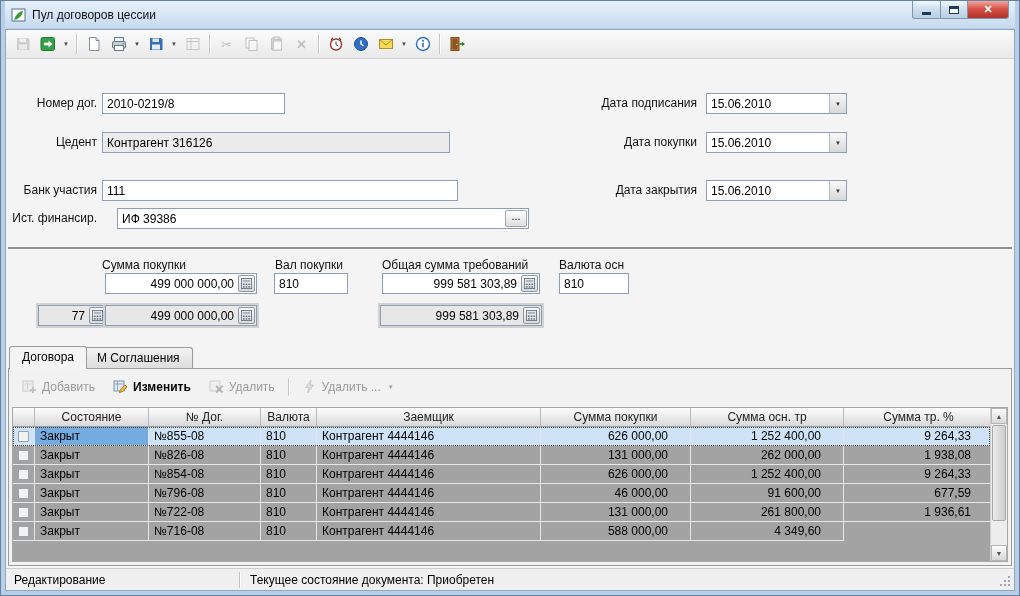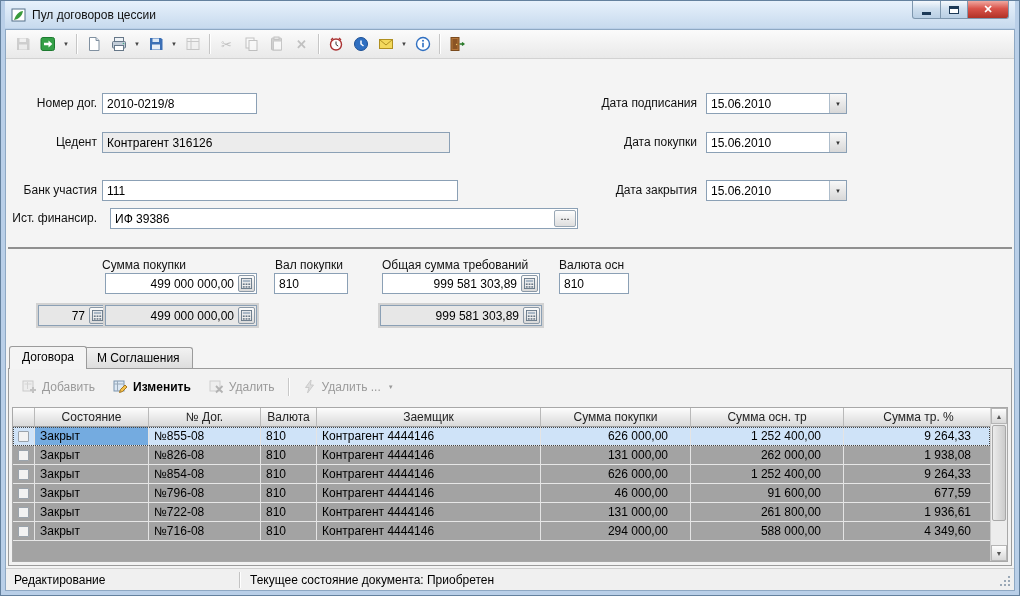--- a/index.html
+++ b/index.html
@@ -245,30 +245,30 @@
             <rect x="3.5" y="3" width="5" height="10" fill="#8a5425"></rect>
             <circle cx="7.6" cy="8.5" r="0.7" fill="#f0c060"></circle>
             <path d="M10.5 8h4M13 6.5L15 8l-2 1.5" stroke="#2a7a2a" stroke-width="1.3" fill="none"></path>
           </svg>
       </div>
     </div>
 
     <div class="content">
 
       <div class="abs lbl" style="left:0;top:34px;width:96px">Номер дог.</div>
-      <input class="abs txt" style="left: 96px; top: 34px; width: 155px;" value="2010-0219/8">
+      <input class="abs txt" style="left: 96px; top: 34px; width: 183px;" value="2010-0219/8">
 
       <div class="abs lbl" style="left:0;top:73px;width:96px">Цедент</div>
       <input class="abs txt ro" style="left: 96px; top: 73px; width: 348px;" readonly="" value="Контрагент 316126">
 
       <div class="abs lbl" style="left:0;top:121px;width:96px">Банк участия</div>
       <input class="abs txt" style="left: 96px; top: 121px; width: 356px;" value="111">
 
       <div class="abs lbl" style="left:0;top:149px;width:96px">Ист. финансир.</div>
-      <div class="abs combo" style="left:104px;top:149px;width:468px">
+      <div class="abs combo" style="left:111px;top:149px;width:412px">
         <input value="ИФ 39386" style="">
         <div class="dots-btn">...</div>
       </div>
 
       <div class="abs lbl" style="left:440px;top:34px;width:256px">Дата подписания</div>
       <div class="abs combo" style="left:700px;top:34px;width:141px">
         <input value="15.06.2010" style="">
         <div class="combo-btn">
             <span>▼</span>
           </div>
@@ -508,21 +508,20 @@
             </div>
 
             <div class="gridcols trow">
               <div class="tc cb">
                   <span class="cbx"></span>
                 </div>
               <div class="tc state">Закрыт</div>
               <div class="tc">№716-08</div>
               <div class="tc">810</div>
               <div class="tc">Контрагент 4444146</div>
-              <div class="tc num">294 000,00</div>
               <div class="tc num">588 000,00</div>
               <div class="tc num">4 349,60</div>
             </div>
           </div>
 
           <div class="vscroll">
             <div class="sb-btn sb-up">
                 <span>▲</span>
               </div>
             <div class="sb-thumb"></div>

